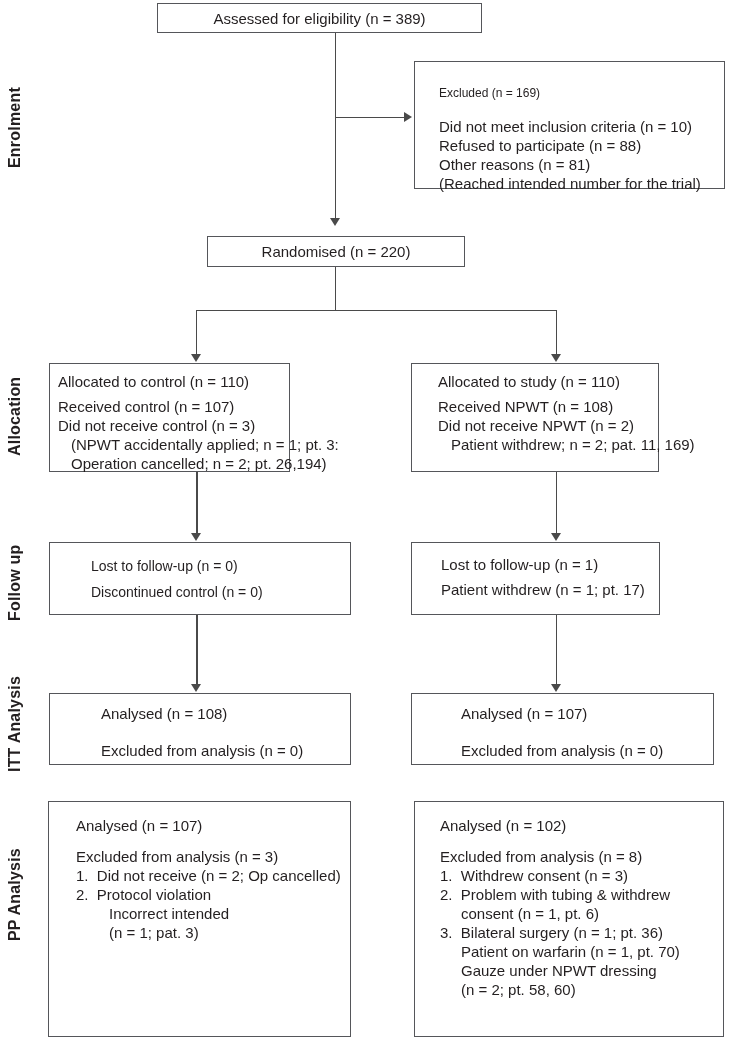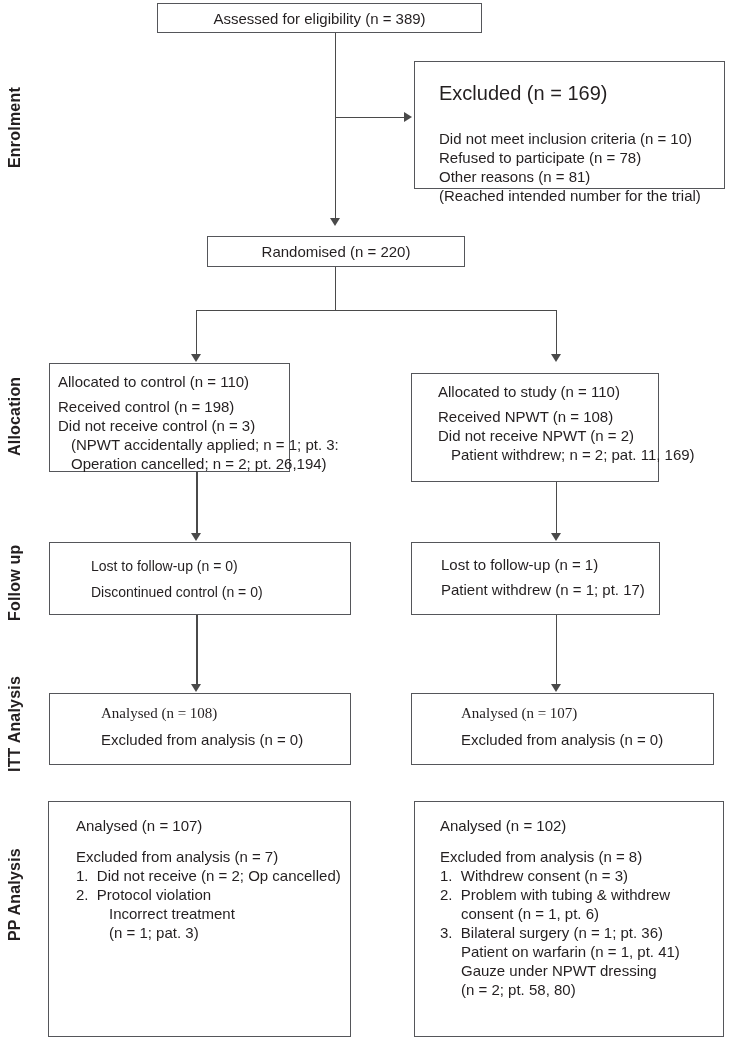--- a/index.html
+++ b/index.html
@@ -8,35 +8,35 @@
   .canvas { position:relative; width:729px; height:1043px; background:#fff; overflow:hidden; }
 
   
   .box { position:absolute; background:#fff; border:1.5px solid #55565a; }
   .box-title { font-size:15px; line-height:21px; white-space:pre; }
   .box-line  { font-size:15px; line-height:19px; white-space:pre; }
   .center-box { display:flex; align-items:center; justify-content:center; text-align:center; }
 
   .box-assessed   { left:157px; top:3px;   width:325px; height:30px; }
   .box-excluded   { left:414px; top:61px;  width:311px; height:128px; padding:20px 8px 0 24px; }
-  .box-excluded .box-title { font-size:20px; line-height:23px; margin-bottom:24px; }
+  .box-excluded .box-title { font-size:12px; line-height:23px; margin-bottom:12px; }
   .box-randomised { left:207px; top:236px; width:258px; height:31px; }
 
   .box-alloc-l { left:49px;  top:363px; width:241px; height:109px; padding:7px 5px 0 8px; }
-  .box-alloc-r { left:411px; top:373px; width:248px; height:109px; padding:7px 5px 0 26px; }
+  .box-alloc-r { left:411px; top:363px; width:248px; height:109px; padding:7px 5px 0 26px; }
   .box-alloc-l .box-title, .box-alloc-r .box-title { margin-bottom:5px; }
 
   .box-follow-l { left:49px;  top:542px; width:302px; height:73px; padding:10px 5px 0 41px; }
   .box-follow-l .box-line { font-size:14px; line-height:26px; }
   .box-follow-r { left:411px; top:542px; width:249px; height:73px; padding:10px 5px 0 29px; }
   .box-follow-r .box-title { line-height:24px; margin-bottom:3px; }
 
   .box-itt-l { left:49px;  top:693px; width:302px; height:72px; padding:9px 5px 0 51px; }
   .box-itt-r { left:411px; top:693px; width:303px; height:72px; padding:9px 5px 0 49px; }
-  .box-itt-l .box-title, .box-itt-r .box-title { margin-bottom:6px;font-family:Liberation Serif, serif; }
+  .box-itt-l .box-title, .box-itt-r .box-title { margin-bottom:17px; }
 
   .box-pp-l { left:48px;  top:801px; width:303px; height:236px; padding:13px 5px 0 27px; }
   .box-pp-r { left:405px; top:801px; width:310px; height:236px; padding:13px 5px 0 25px;margin-left:9px; }
   .box-pp-l .box-title, .box-pp-r .box-title { margin-bottom:11px; }
 
   .ind-sub { padding-left:13px;text-align:center; }  
   .ind1 { padding-left:21px; }     
   .ind2 { padding-left:33px; }     
 
   
@@ -97,32 +97,32 @@
   <div class="vline" style="left:555.5px; top:615px; width:1.5px; height:70px;"></div>
   <div class="arrow-down" style="left:550.5px; top:684px;"></div>
 
   <div class="box box-assessed center-box">
     <div class="box-title">Assessed for eligibility (n = 389)</div>
   </div>
 
   <div class="box box-excluded">
     <div class="box-title">Excluded (n = 169)</div>
     <div class="box-line">Did not meet inclusion criteria (n = 10)</div>
-    <div class="box-line">Refused to participate (n = 78)</div>
+    <div class="box-line">Refused to participate (n = 88)</div>
     <div class="box-line">Other reasons (n = 81)</div>
     <div class="box-line">(Reached intended number for the trial)</div>
   </div>
 
   <div class="box box-randomised center-box">
     <div class="box-title">Randomised (n = 220)</div>
   </div>
 
   <div class="box box-alloc-l">
     <div class="box-title">Allocated to control (n = 110)</div>
-    <div class="box-line">Received control (n = 198)</div>
+    <div class="box-line">Received control (n = 107)</div>
     <div class="box-line">Did not receive control (n = 3)</div>
     <div class="box-line ind-sub">(NPWT accidentally applied; n = 1; pt. 3:</div>
     <div class="box-line ind-sub">Operation cancelled; n = 2; pt. 26,194)</div>
   </div>
 
   <div class="box box-alloc-r">
     <div class="box-title">Allocated to study (n = 110)</div>
     <div class="box-line">Received NPWT (n = 108)</div>
     <div class="box-line">Did not receive NPWT (n = 2)</div>
     <div class="box-line ind-sub">Patient withdrew; n = 2; pat. 11, 169)</div>
@@ -143,32 +143,32 @@
     <div class="box-line">Excluded from analysis (n = 0)</div>
   </div>
 
   <div class="box box-itt-r">
     <div class="box-title">Analysed (n = 107)</div>
     <div class="box-line">Excluded from analysis (n = 0)</div>
   </div>
 
   <div class="box box-pp-l">
     <div class="box-title">Analysed (n = 107)</div>
-    <div class="box-line">Excluded from analysis (n = 7)</div>
+    <div class="box-line">Excluded from analysis (n = 3)</div>
     <div class="box-line">1.  Did not receive (n = 2; Op cancelled)</div>
     <div class="box-line">2.  Protocol violation</div>
-    <div class="box-line ind2">Incorrect treatment</div>
+    <div class="box-line ind2">Incorrect intended</div>
     <div class="box-line ind2">(n = 1; pat. 3)</div>
   </div>
 
   <div class="box box-pp-r">
     <div class="box-title">Analysed (n = 102)</div>
     <div class="box-line">Excluded from analysis (n = 8)</div>
     <div class="box-line">1.  Withdrew consent (n = 3)</div>
     <div class="box-line">2.  Problem with tubing &amp; withdrew</div>
     <div class="box-line ind1">consent (n = 1, pt. 6)</div>
     <div class="box-line">3.  Bilateral surgery (n = 1; pt. 36)</div>
-    <div class="box-line ind1">Patient on warfarin (n = 1, pt. 41)</div>
+    <div class="box-line ind1">Patient on warfarin (n = 1, pt. 70)</div>
     <div class="box-line ind1">Gauze under NPWT dressing</div>
-    <div class="box-line ind1">(n = 2; pt. 58, 80)</div>
+    <div class="box-line ind1">(n = 2; pt. 58, 60)</div>
   </div>
 
 </div>
 
 </body></html>

